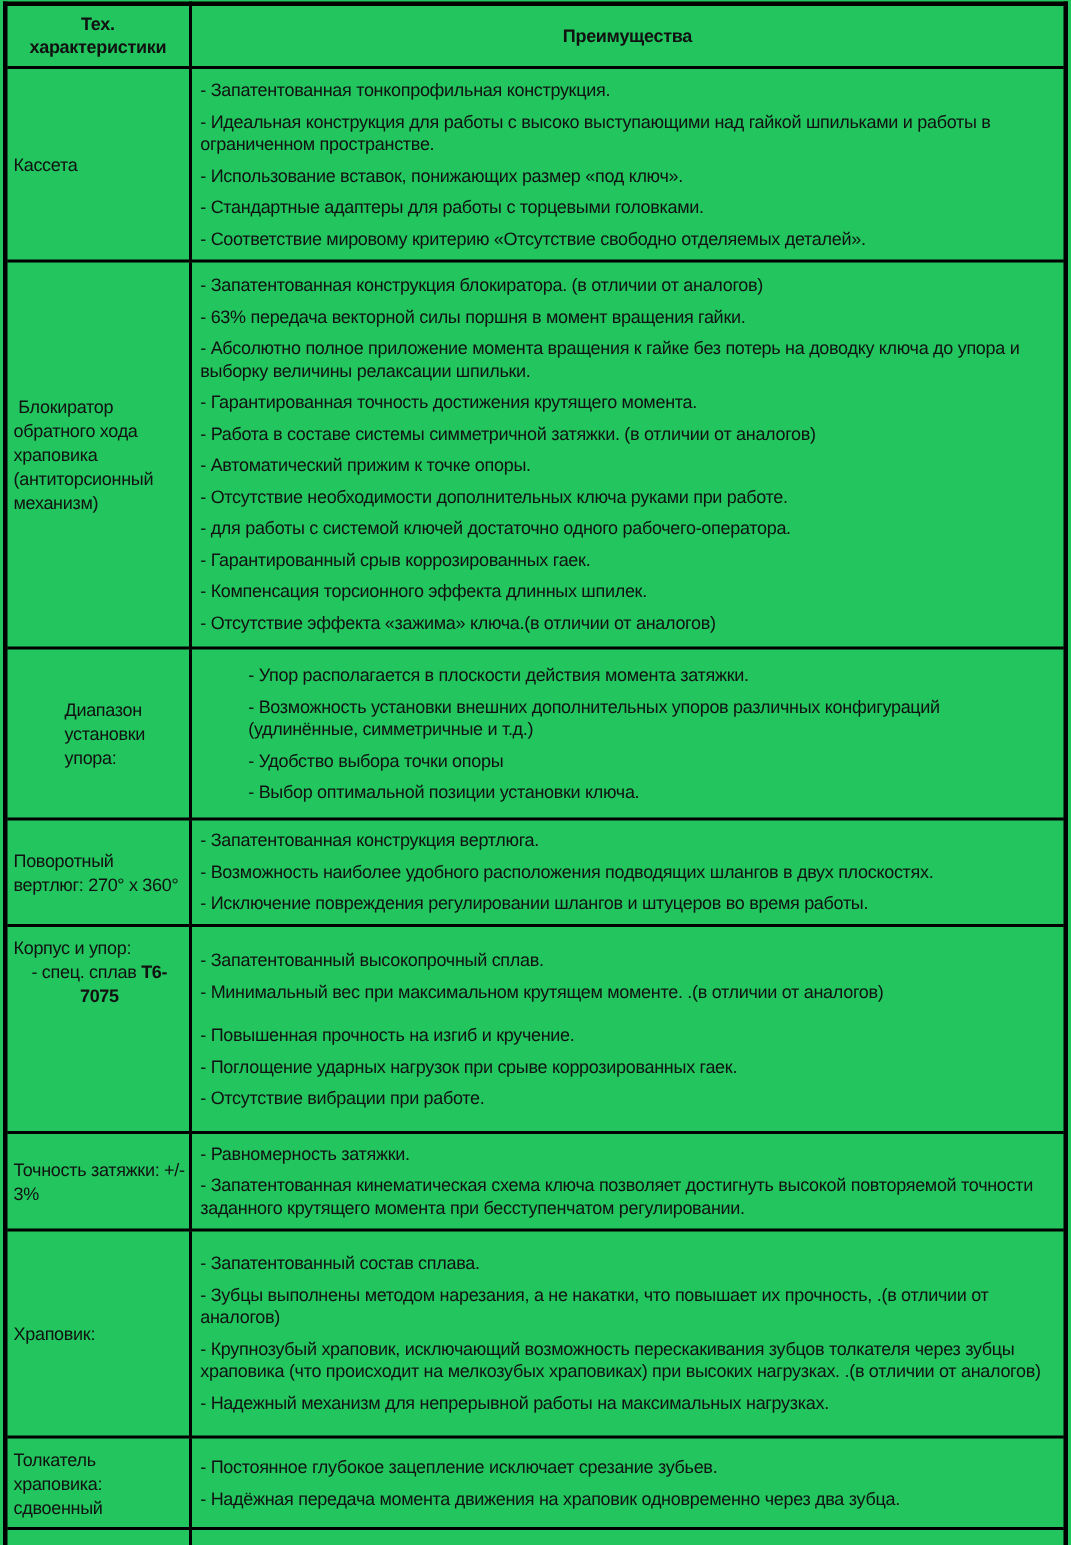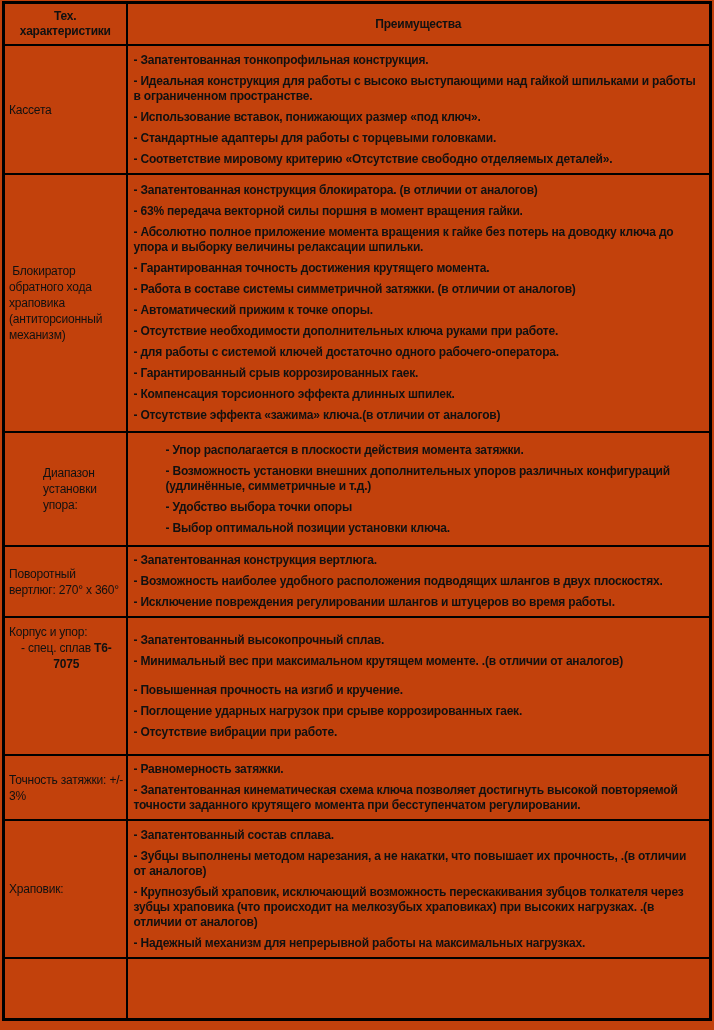--- a/index.html
+++ b/index.html
@@ -6,21 +6,21 @@
     margin: 0;
     padding: 0;
     background: #ffffff;
     width: 714px;
     font-family: "Liberation Sans", "DejaVu Sans", sans-serif;
     color: #111111;
   }
   .page {
     width: 714px;
     height: 1030px;
-    background: #c2410c;
+    background: #22c55e;
     box-sizing: border-box;
     padding: 1px 2px;
   }
   table.specs {
     border-collapse: collapse;
     width: 710px;
     table-layout: fixed;
     border: 3px solid #000000;
   }
   table.specs th,
@@ -42,21 +42,20 @@
     line-height: 16px;
     white-space: pre-wrap;
     text-align: left;
   }
   td.items-cell {
     padding: 0 8px 0 6px;
     line-height: 15px;
   }
   td.items-cell p {
     margin: 6px 0;
-    font-weight: bold;
   }
   td.items-cell p.spacer {
     height: 2px;
     margin: 6px 0;
     overflow: hidden;
   }
   .sublabel {
     text-align: center;
     white-space: normal;
   }
@@ -154,18 +153,25 @@
         <tr>
           <td class="label-cell"><div>Храповик:</div></td>
           <td class="items-cell">
             <p>- Запатентованный состав сплава.</p>
             <p>- Зубцы выполнены методом нарезания, а не накатки, что повышает их прочность, .(в отличии от аналогов)</p>
             <p>- Крупнозубый храповик, исключающий возможность перескакивания зубцов толкателя через зубцы храповика (что происходит на мелкозубых храповиках) при высоких нагрузках. .(в отличии от аналогов)</p>
             <p>- Надежный механизм для непрерывной работы на максимальных нагрузках.</p>
           </td>
         </tr>
         <tr>
+          <td class="label-cell"><div>Толкатель храповика: сдвоенный</div></td>
+          <td class="items-cell">
+            <p>- Постоянное глубокое зацепление исключает срезание зубьев.</p>
+            <p>- Надёжная передача момента движения на храповик одновременно через два зубца.</p>
+          </td>
+        </tr>
+        <tr>
           <td class="label-cell"></td>
           <td class="items-cell"></td>
         </tr>
       </tbody>
   </table>
 </div>
 
 </body></html>

